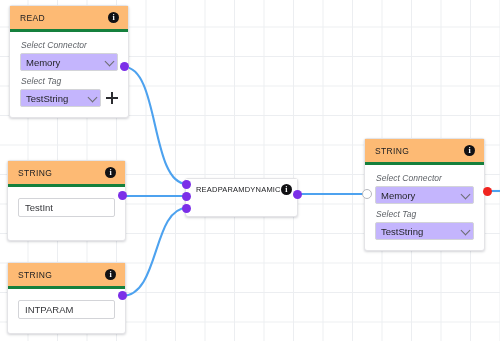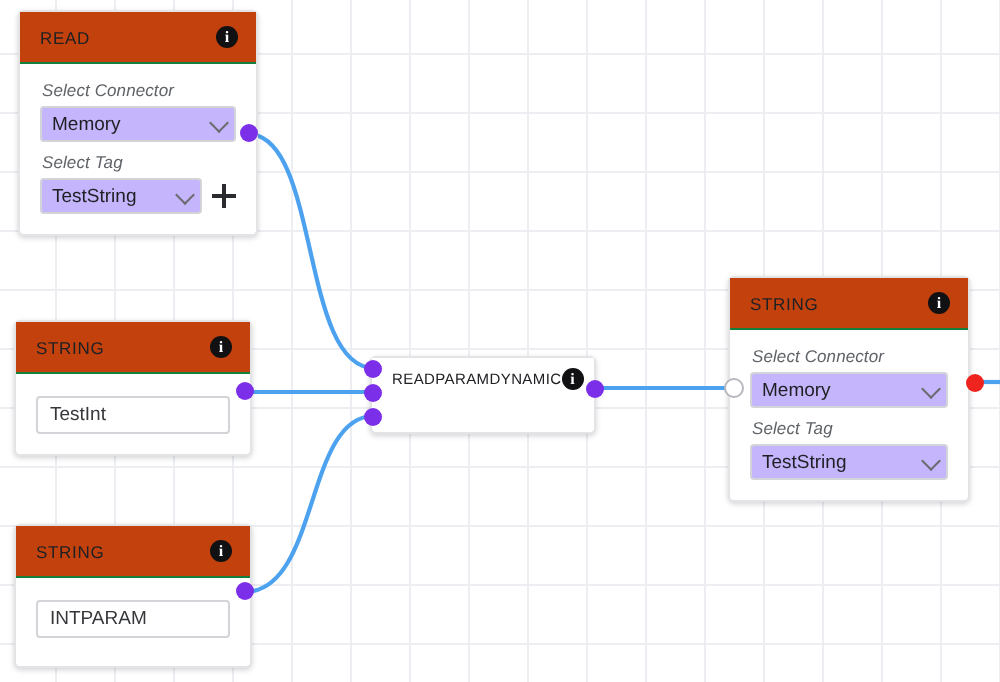--- a/index.html
+++ b/index.html
@@ -35,22 +35,22 @@
   .node {
     position: absolute;
     background: #ffffff;
     border: 1px solid #e4e4e7;
     border-radius: 3px;
     box-shadow: 0 1px 3px rgba(16,24,40,0.13), 0 1px 2px rgba(16,24,40,0.06);
     z-index: 3;
     box-sizing: border-box;
   }
   .node-header {
-    background: #c2410c;
-    border-bottom: 1px solid #15803d;
+    background: #fdba74;
+    border-bottom: 3px solid #15803d;
     height: 26px;
     display: flex;
     align-items: center;
     justify-content: space-between;
     padding: 0 9px 0 10px;
     box-sizing: border-box;
   }
   .node-title {
     font-size: 8.5px;
     letter-spacing: 0.35px;
@@ -216,21 +216,21 @@
       </div>
     </div>
   </div>
   <div class="port purple" style="left:120px; top:62px;"></div>
 
   <div class="node" id="node-str1">
     <div class="node-header">
       <span class="node-title">STRING</span>
       <span class="info-icon">i</span>
     </div>
-    <div class="node-body" style="padding:11px 10px 10px 10px">
+    <div class="node-body" style="padding:11px 10px 23px 10px">
       <div class="text-input">TestInt</div>
     </div>
   </div>
   <div class="port purple" style="left:118px; top:191px;"></div>
 
   <div class="node" id="node-str2">
     <div class="node-header">
       <span class="node-title">STRING</span>
       <span class="info-icon">i</span>
     </div>

